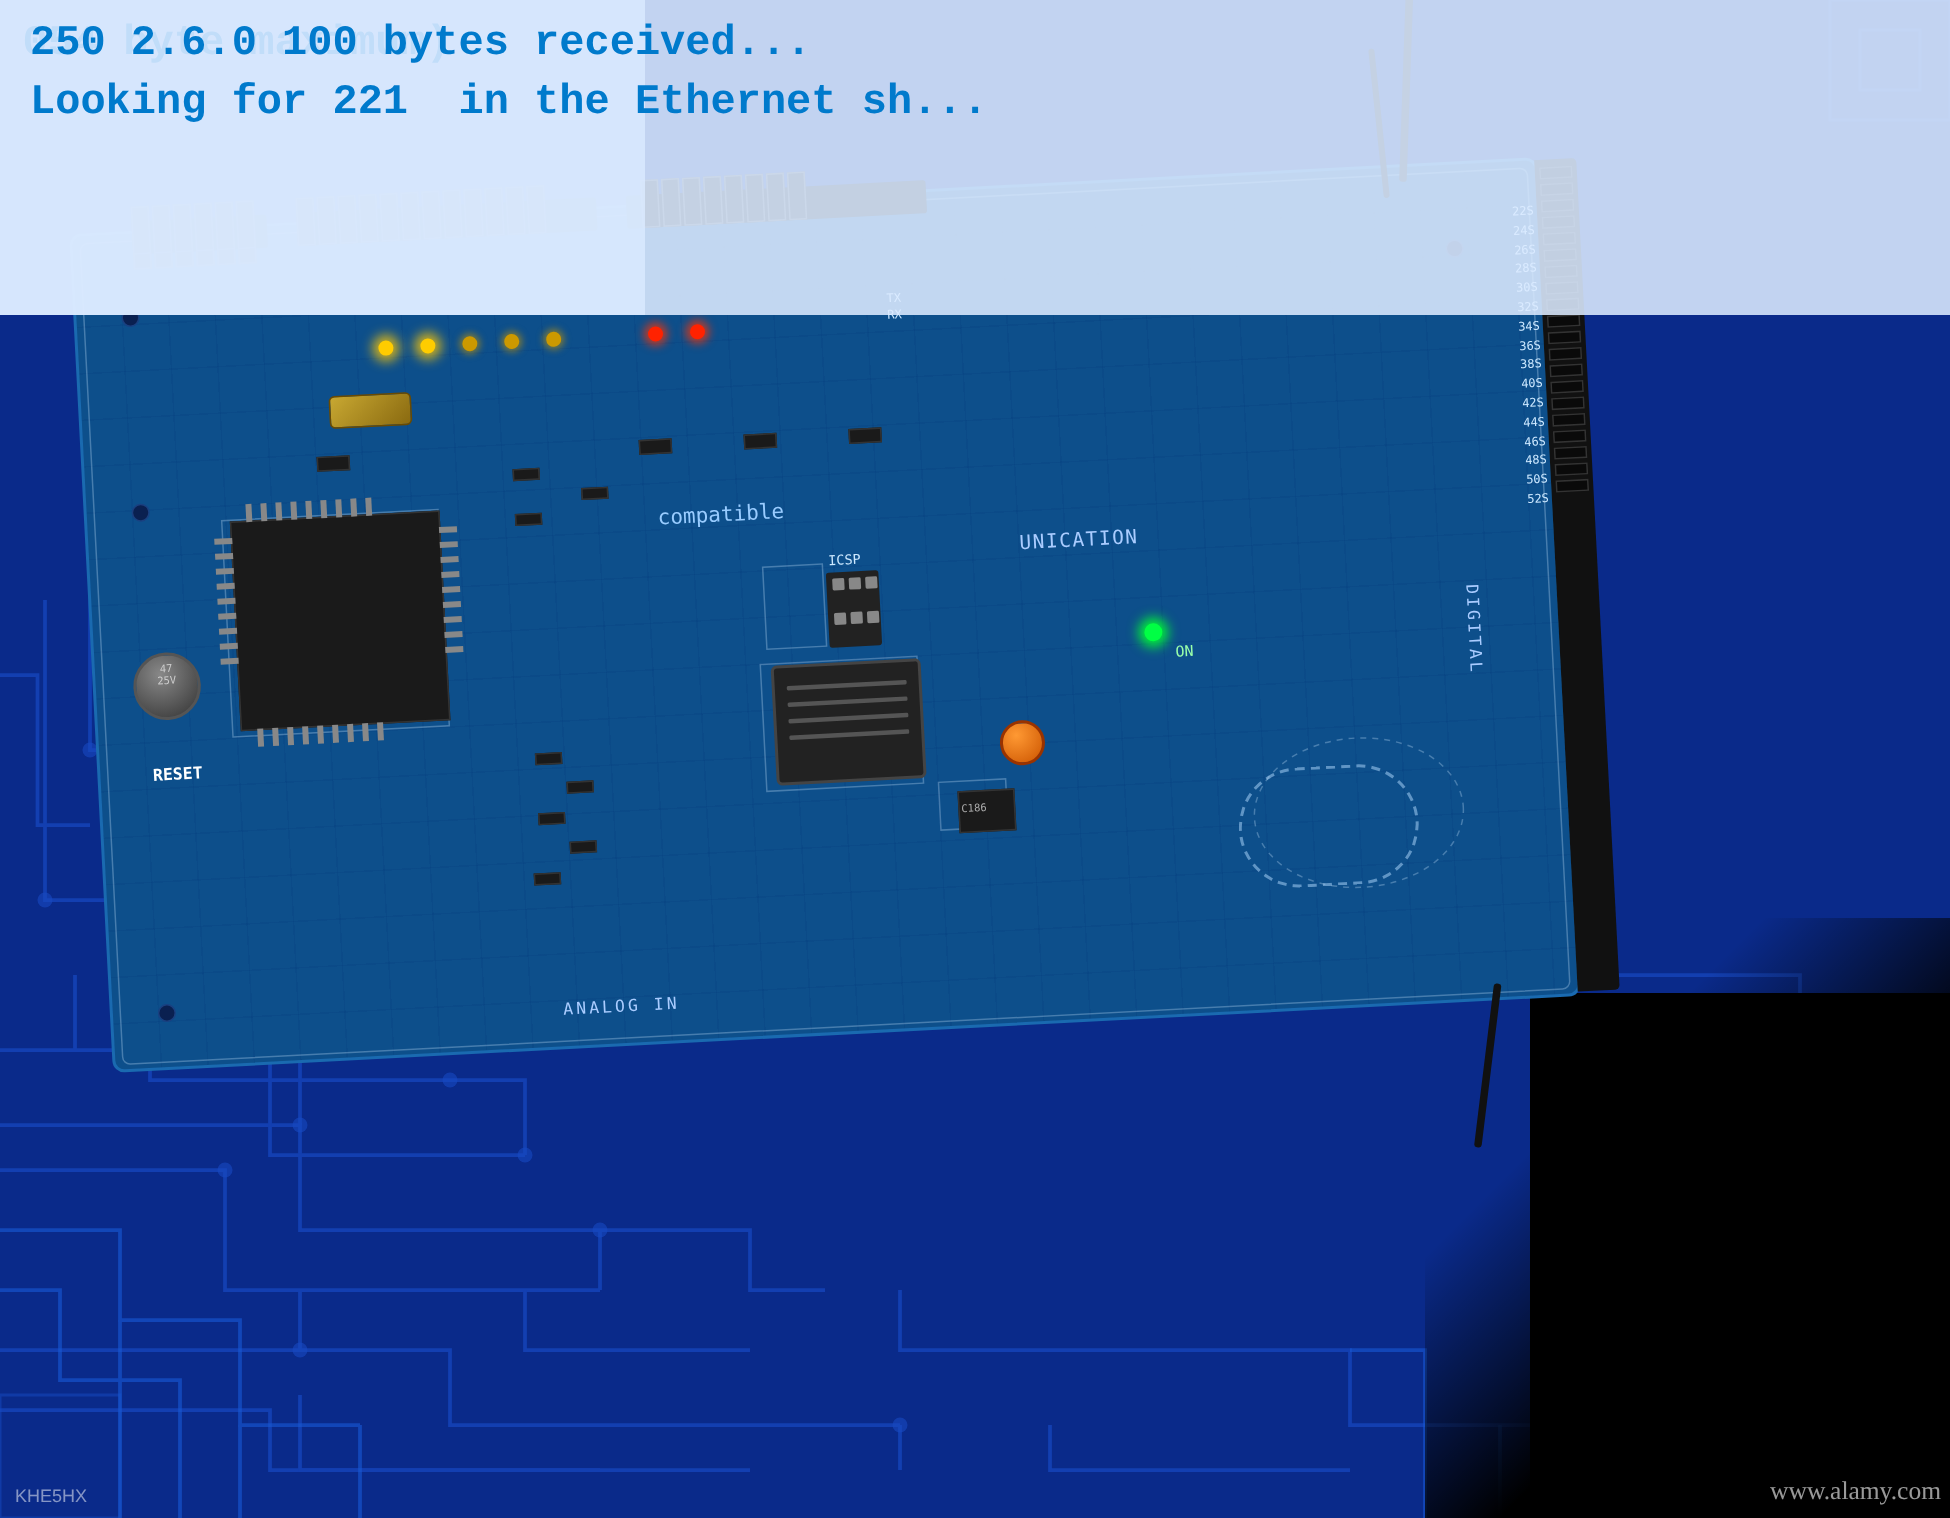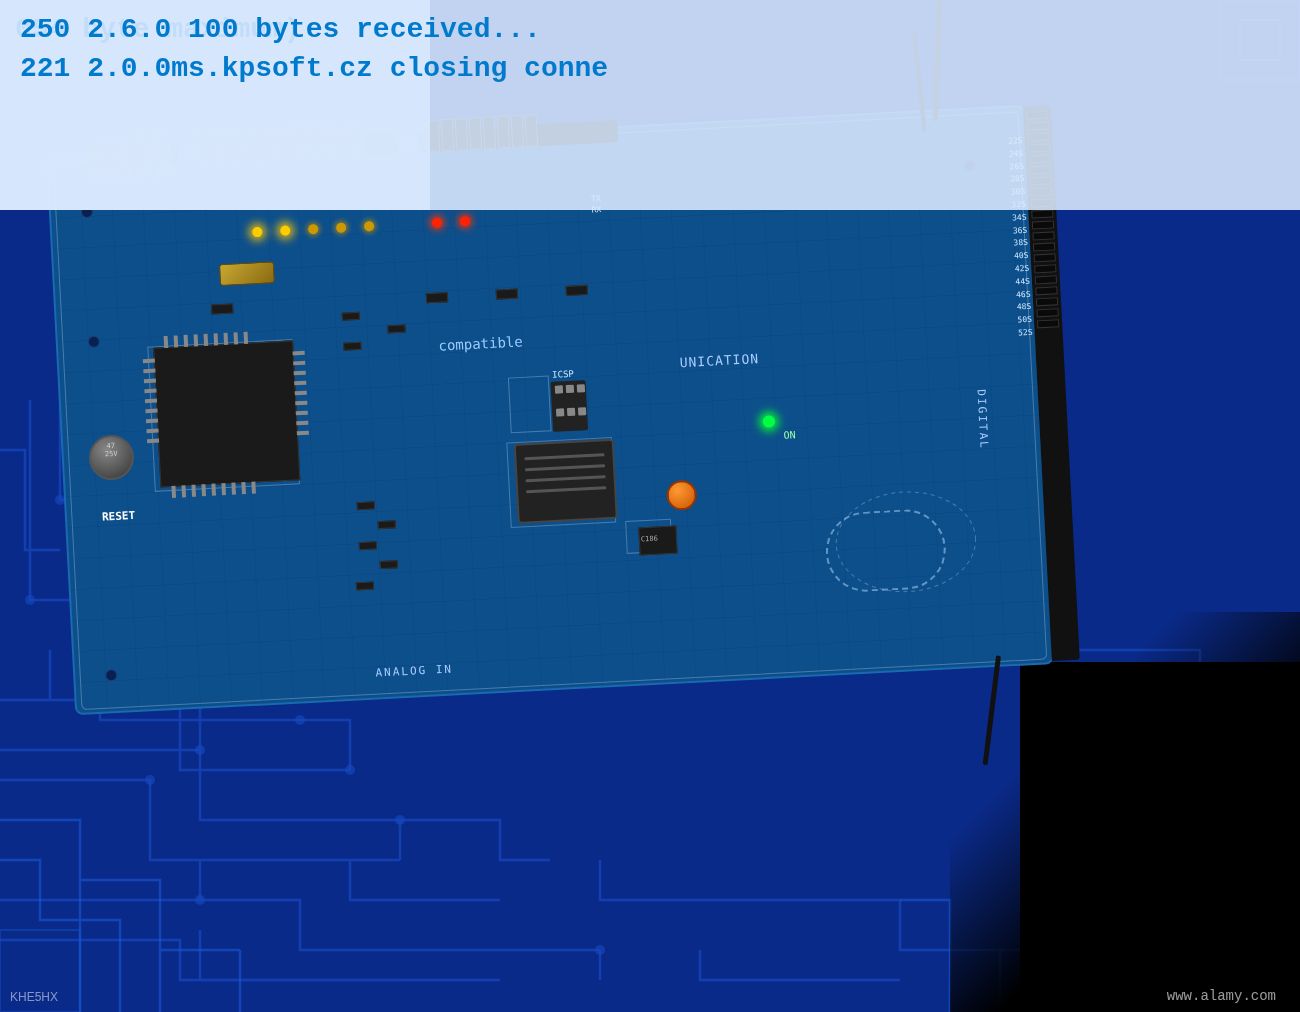--- a/index.html
+++ b/index.html
@@ -318,24 +318,24 @@
       z-index: 25;
       writing-mode: vertical-rl;
       text-orientation: mixed;
       letter-spacing: 2px;
     }
 
     
     .watermark {
       position: absolute;
       bottom: 8px;
-      right: 24px;
+      right: 6px;
       color: rgba(255,255,255,0.6);
-      font-size: 14px;
-      font-family: Liberation Mono, monospace;
+      font-size: 17px;
+      font-family: Liberation Serif, serif;
       z-index: 50;
     }
 
     
     .stock-label {
       position: absolute;
       bottom: 8px;
       left: 10px;
       color: rgba(255,255,255,0.5);
       font-size: 12px;
@@ -500,21 +500,21 @@
     </g>
   </svg>
 </div>
 
 <div class="dark-corner"></div>
 
 <div style="position:absolute;bottom:0;right:0;width:280px;height:350px;background:#000;z-index:3;"></div>
 
 <div class="terminal-overlay">
   <div class="terminal-text">250 2.6.0 100 bytes received...</div>
-  <div class="terminal-text">221 2.0.0ms.kpsoft.cz closing conne</div>
+  <div class="terminal-text">Looking for 221  in the Ethernet sh...</div>
 </div>
 
 <div style="position:absolute;top:0;left:0;width:430px;height:210px;background:rgba(210,230,255,0.82);z-index:9;padding:10px 15px;">
   <div class="terminal-text">054 byte maximum)</div>
 </div>
 
 <div class="arduino-board">
   <div class="pcb-texture"></div>
 
   <div class="header-block" style="left:40px;width:90px;height:22px;"></div>

